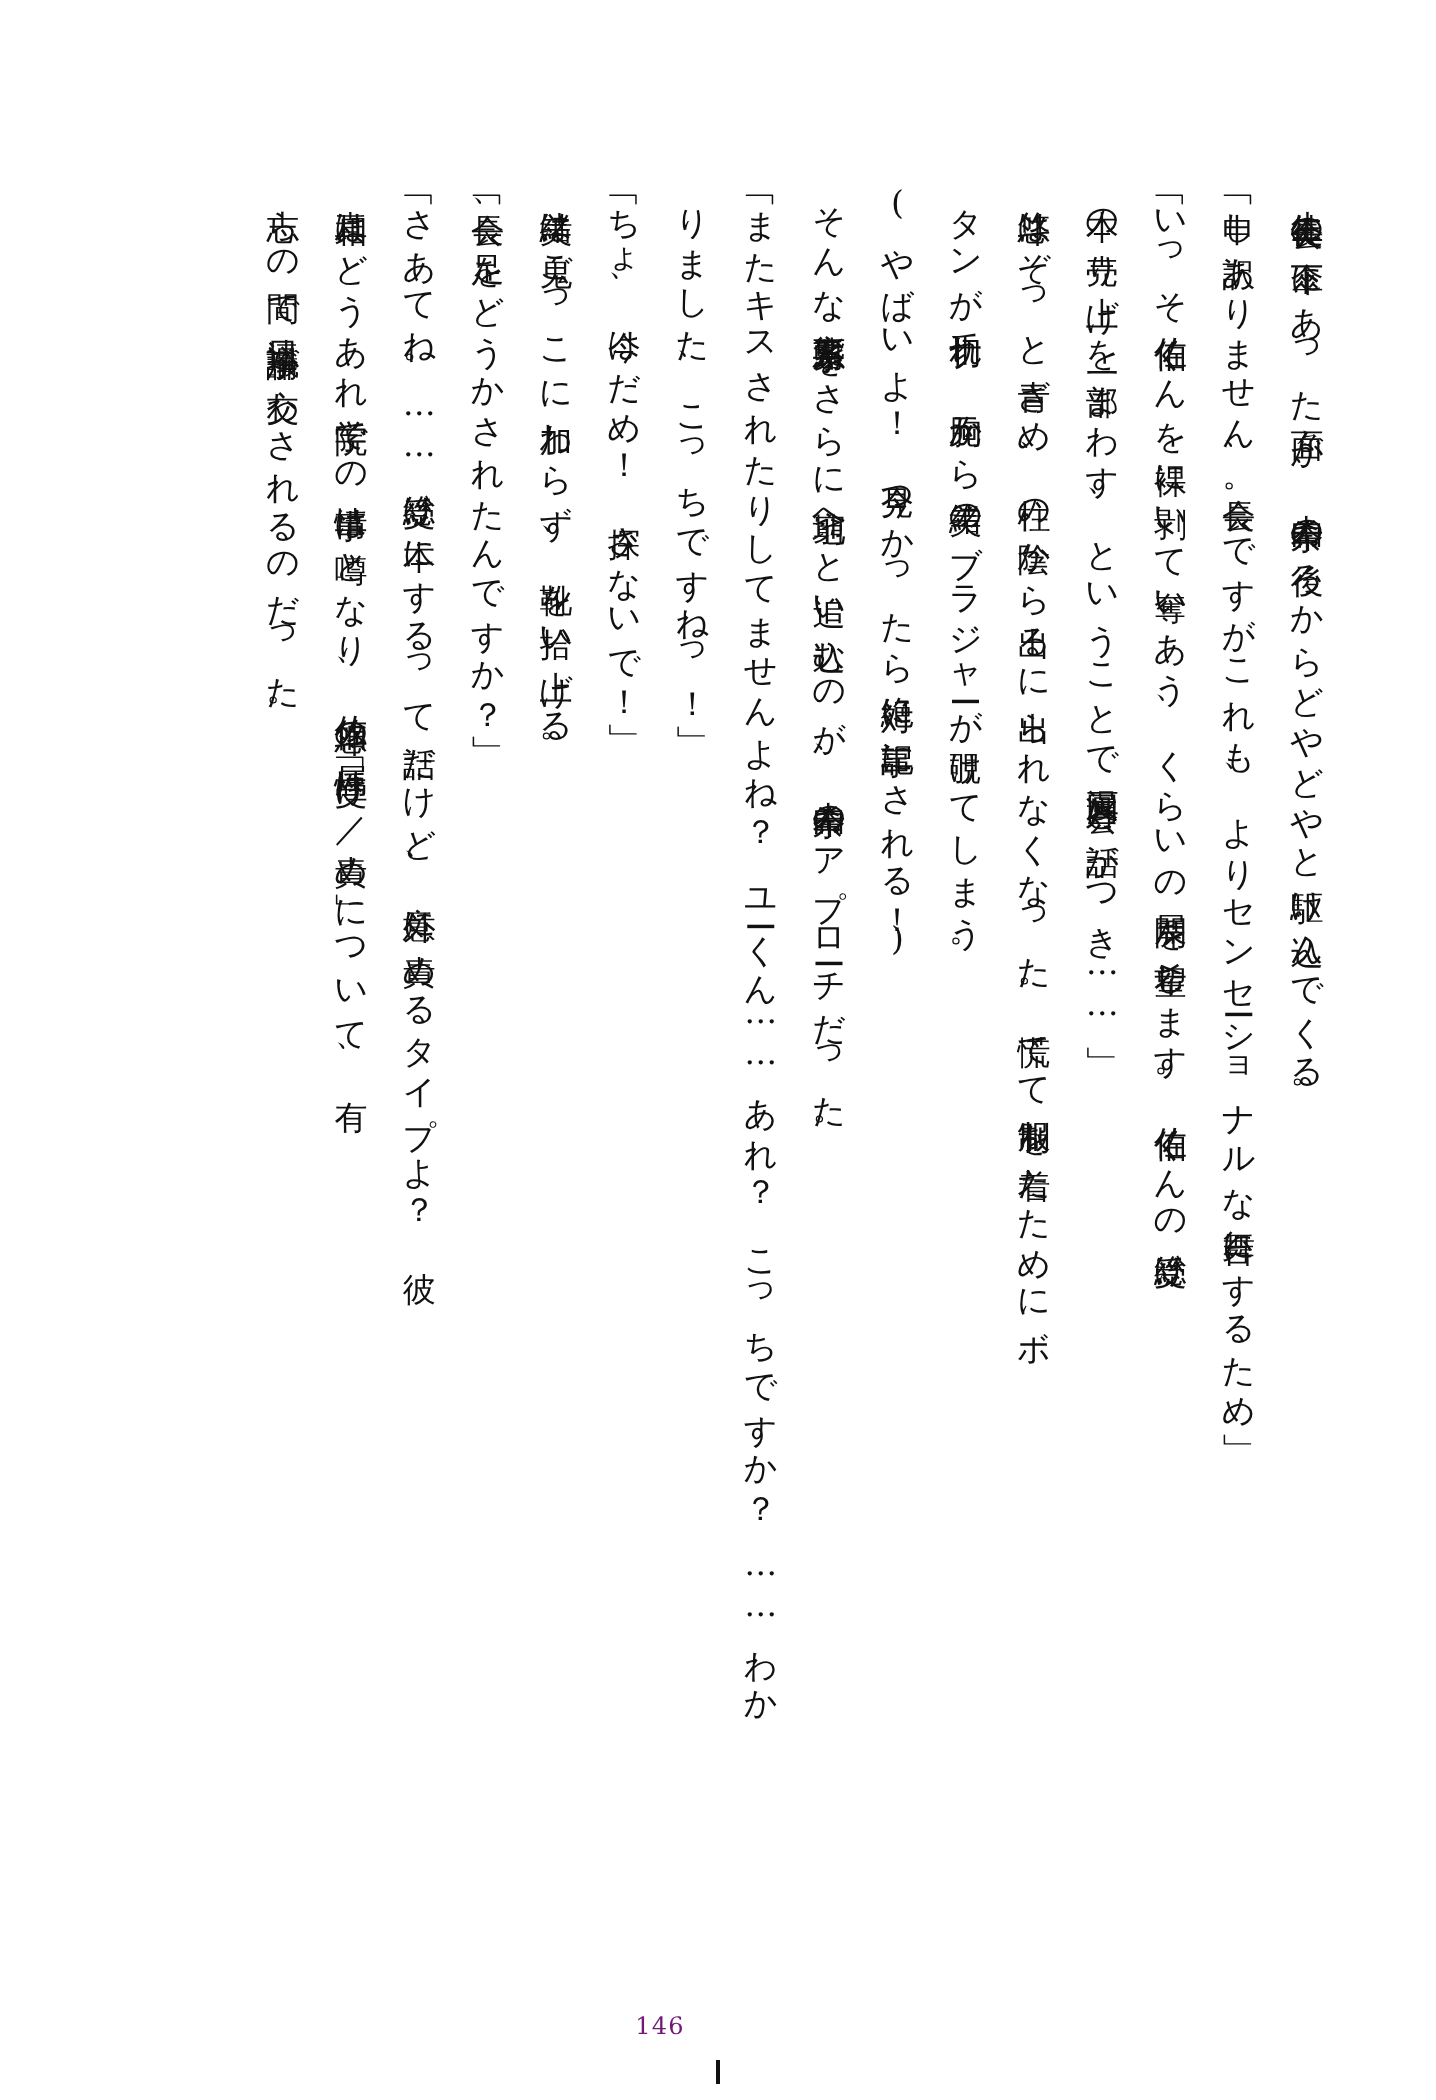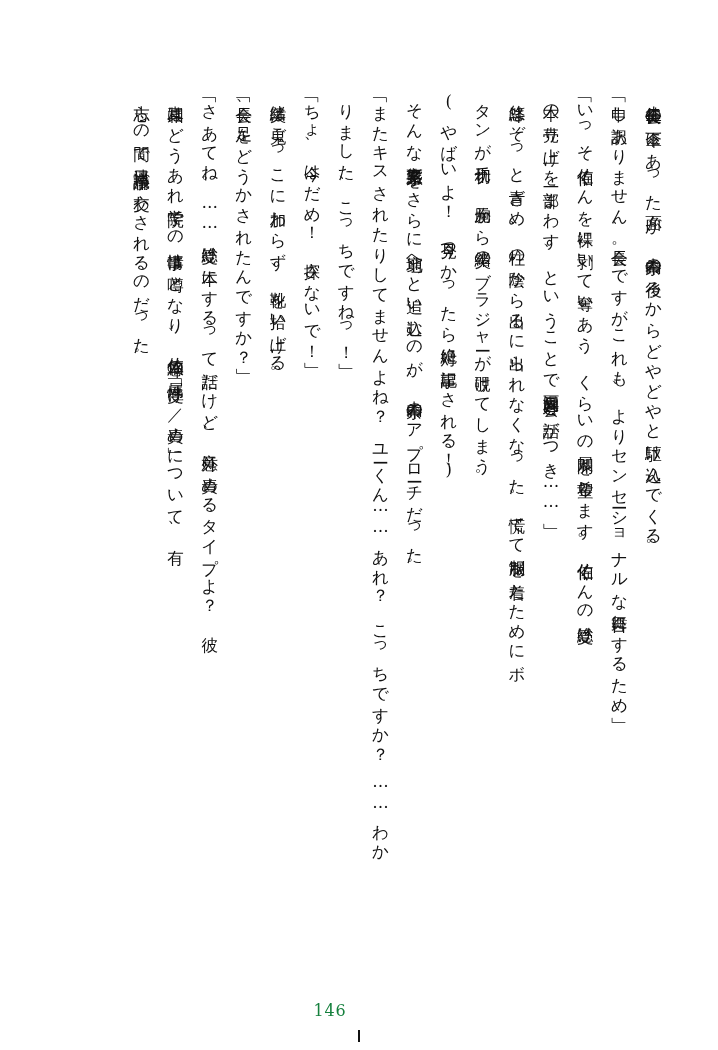--- a/index.html
+++ b/index.html
@@ -40,23 +40,23 @@
     margin: 0;
     padding: 0;
     text-indent: 0;
   }
   .page-number {
     position: absolute;
     bottom: 30px;
     left: 0;
     width: 660px;
     text-align: center;
-    font-size: 16px;
+    font-size: 12px;
     letter-spacing: 0.05em;
-    color: #15803d;
+    color: #701a75;
     font-family: "DejaVu Serif", "Liberation Serif", serif;
   }
   .gutter-mark {
     position: absolute;
     bottom: 8px;
     left: 50%;
     width: 2px;
     height: 12px;
     margin-left: -1px;
     background: #111111;

